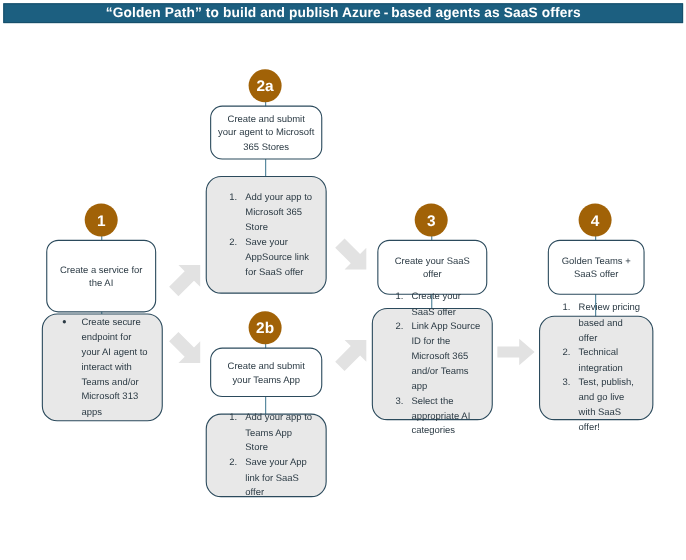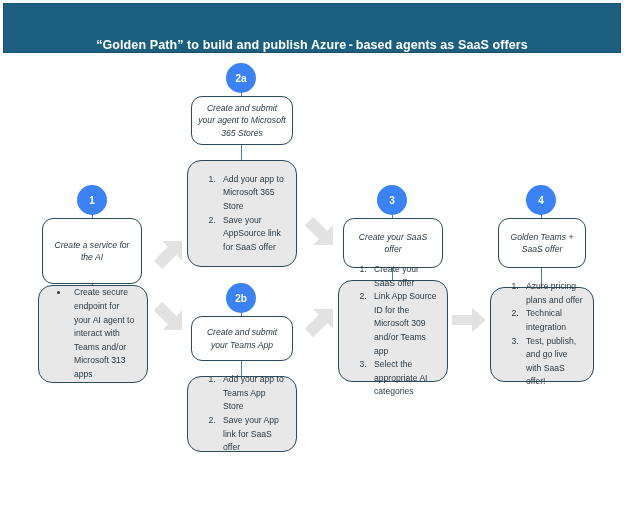--- a/index.html
+++ b/index.html
@@ -19,46 +19,46 @@
     background: #ffffff;
     overflow: hidden;
   }
 
   
   .header-bar {
     position: absolute;
     left: 3px;
     top: 3px;
     width: 618px;
-    height: 50px;
+    height: 18px;
     background: #1c5f80;
     border: 1px solid #174f6b;
     box-sizing: border-box;
     display: flex;
-    align-items: flex-end;
+    align-items: flex-start;
     justify-content: center;
   }
   .header-title {
     color: #ffffff;
     font-size: 12.5px;
     font-weight: bold;
     letter-spacing: .1px;
     white-space: nowrap;
     font-family: "Liberation Sans", sans-serif;
   }
 
   
   .badge {
     position: absolute;
     width: 30px;
     height: 30px;
     border-radius: 50%;
-    background: #3b82f6;
+    background: #a16207;
     color: #ffffff;
-    font-size: 10px;
+    font-size: 14px;
     font-weight: bold;
     display: flex;
     align-items: center;
     justify-content: center;
     z-index: 4;
     box-sizing: border-box;
   }
 
   
   .connector {
@@ -81,21 +81,20 @@
     display: flex;
     align-items: center;
     justify-content: center;
     text-align: center;
   }
   .node.title-box .node-text {
     color: #2b3a44;
     font-size: 8.6px;
     line-height: 1.45;
     padding: 0 6px;
-    font-style: italic;
   }
   .node.detail-box {
     background: #e8e8e8;
     border: 1px solid #2b4a5c;
     display: flex;
     align-items: center;
     border-radius: 14px;
   }
 
   
@@ -180,36 +179,36 @@
   <div class="badge" style="left:377px; top:185px;">3</div>
   <div class="connector" style="left:392px; top:262px; height:22px;"></div>
 
   <div class="node title-box" style="left:343px; top:218px; width:100px; height:50px;">
     <div class="node-text">Create your SaaS offer</div>
   </div>
 
   <div class="node detail-box" style="left:338px; top:280px; width:110px; height:102px;">
     <ol class="steps">
       <li>Create your SaaS offer</li>
-      <li>Link App Source ID for the Microsoft 309 and/or Teams app</li>
+      <li>Link App Source ID for the Microsoft 365 and/or Teams app</li>
       <li>Select the appropriate AI categories</li>
     </ol>
   </div>
 
   <div class="connector" style="left:541px; top:198px; height:24px;"></div>
   <div class="badge" style="left:526px; top:185px;">4</div>
   <div class="connector" style="left:541px; top:262px; height:28px;"></div>
 
   <div class="node title-box" style="left:498px; top:218px; width:88px; height:50px;">
     <div class="node-text">Golden Teams + SaaS offer</div>
   </div>
 
   <div class="node detail-box" style="left:490px; top:287px; width:104px; height:95px;">
     <ol class="steps">
-      <li>Azure pricing plans and offer</li>
+      <li>Review pricing based and offer</li>
       <li>Technical integration</li>
       <li>Test, publish, and go live with SaaS offer!</li>
     </ol>
   </div>
 
   <div class="arrow" style="left:149px; top:232px;">
     <svg width="42" height="42" viewBox="0 0 42 42">
       <g transform="rotate(-45 21 21)">
         <polygon points="4,15 24,15 24,7 38,21 24,35 24,27 4,27" fill="#e2e2e2"></polygon>
       </g>

